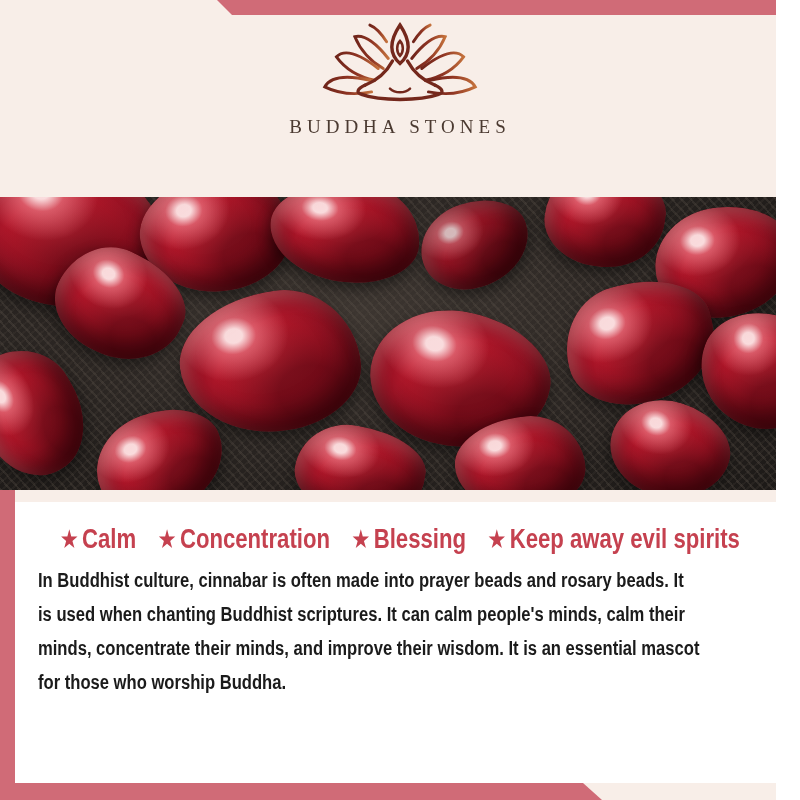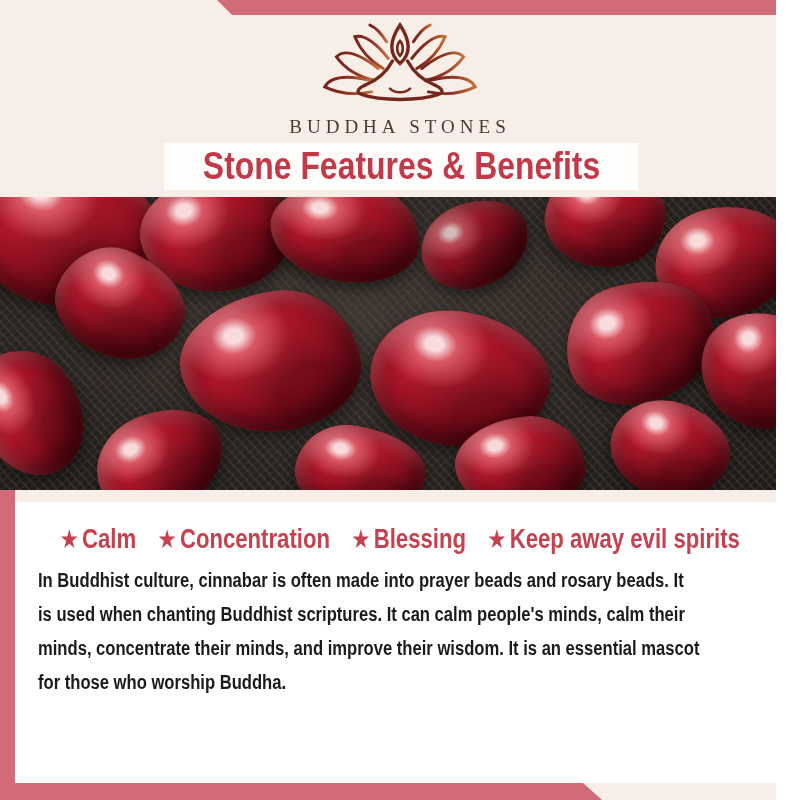--- a/index.html
+++ b/index.html
@@ -127,23 +127,20 @@
         <path d="M91 49 C 83 64, 73 72, 58 78"></path>
         <path d="M109 49 C 117 64, 127 72, 142 78"></path>
 
         <path d="M58 78 C 49 82, 47 87, 54 89 C 76 97, 124 97, 146 89 C 153 87, 151 82, 142 78"></path>
         <path d="M88 82 C 94 88, 106 88, 112 82" stroke-width="3"></path>
       </g>
     </svg>
     <div class="brand-name">BUDDHA STONES</div>
   </div>
 
-  <div class="title-banner">
-    <span class="title-text">Stone Features &amp; Benefits</span>
-  </div>
 
   <div class="photo">
     <div class="stone r1" style="left:-30px;top:-40px;width:190px;height:150px;transform:rotate(15deg);"></div>
     <div class="stone r2" style="left:140px;top:-25px;width:150px;height:120px;transform:rotate(-10deg);"></div>
     <div class="stone r3" style="left:55px;top:55px;width:130px;height:105px;transform:rotate(25deg);"></div>
     <div class="stone r2" style="left:270px;top:-15px;width:150px;height:100px;transform:rotate(5deg);"></div>
     <div class="stone r1" style="left:420px;top:5px;width:110px;height:85px;transform:rotate(-18deg);filter:brightness(.85);"></div>
     <div class="stone r3" style="left:545px;top:-30px;width:120px;height:100px;transform:rotate(8deg);"></div>
     <div class="stone r1" style="left:655px;top:10px;width:140px;height:110px;transform:rotate(-6deg);"></div>
     <div class="stone r2" style="left:180px;top:95px;width:180px;height:140px;transform:rotate(-8deg);"></div>

